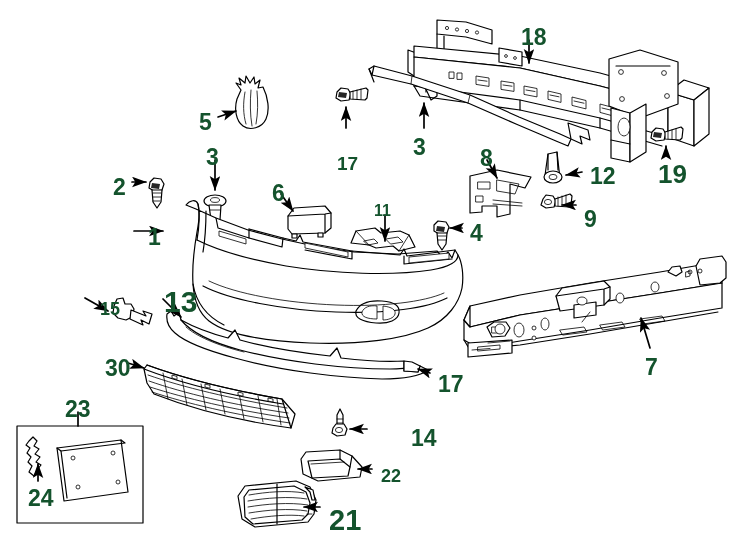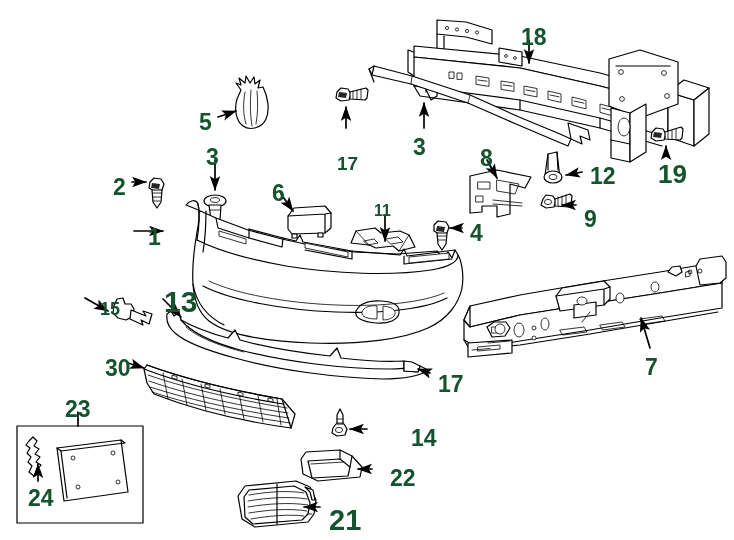--- a/index.html
+++ b/index.html
@@ -406,17 +406,17 @@
   <div class="callout" style="left:438px;top:373px;font-size:23px;">17</div>
   <div class="callout" style="left:164px;top:287px;font-size:30px;">13</div>
   <div class="callout" style="left:375px;top:427px;font-size:23px;margin-left:36px;">14</div>
   <div class="callout" style="left:72px;top:300px;font-size:18px;margin-left:28px;">15</div>
   <div class="callout" style="left:413px;top:136px;font-size:23px;">3</div>
   <div class="callout" style="left:337px;top:154px;font-size:19px;">17</div>
   <div class="callout" style="left:521px;top:26px;font-size:23px;">18</div>
   <div class="callout" style="left:658px;top:161px;font-size:26px;">19</div>
   <div class="callout" style="left:105px;top:357px;font-size:23px;">30</div>
   <div class="callout" style="left:329px;top:506px;font-size:29px;">21</div>
-  <div class="callout" style="left:381px;top:467px;font-size:23px;margin-left:9px;">22</div>
+  <div class="callout" style="left:381px;top:467px;font-size:18px;">22</div>
   <div class="callout" style="left:65px;top:398px;font-size:23px;text-align:right;">23</div>
   <div class="callout" style="left:28px;top:487px;font-size:23px;text-align:center;">24</div>
 
 </div>
 
 </body></html>

